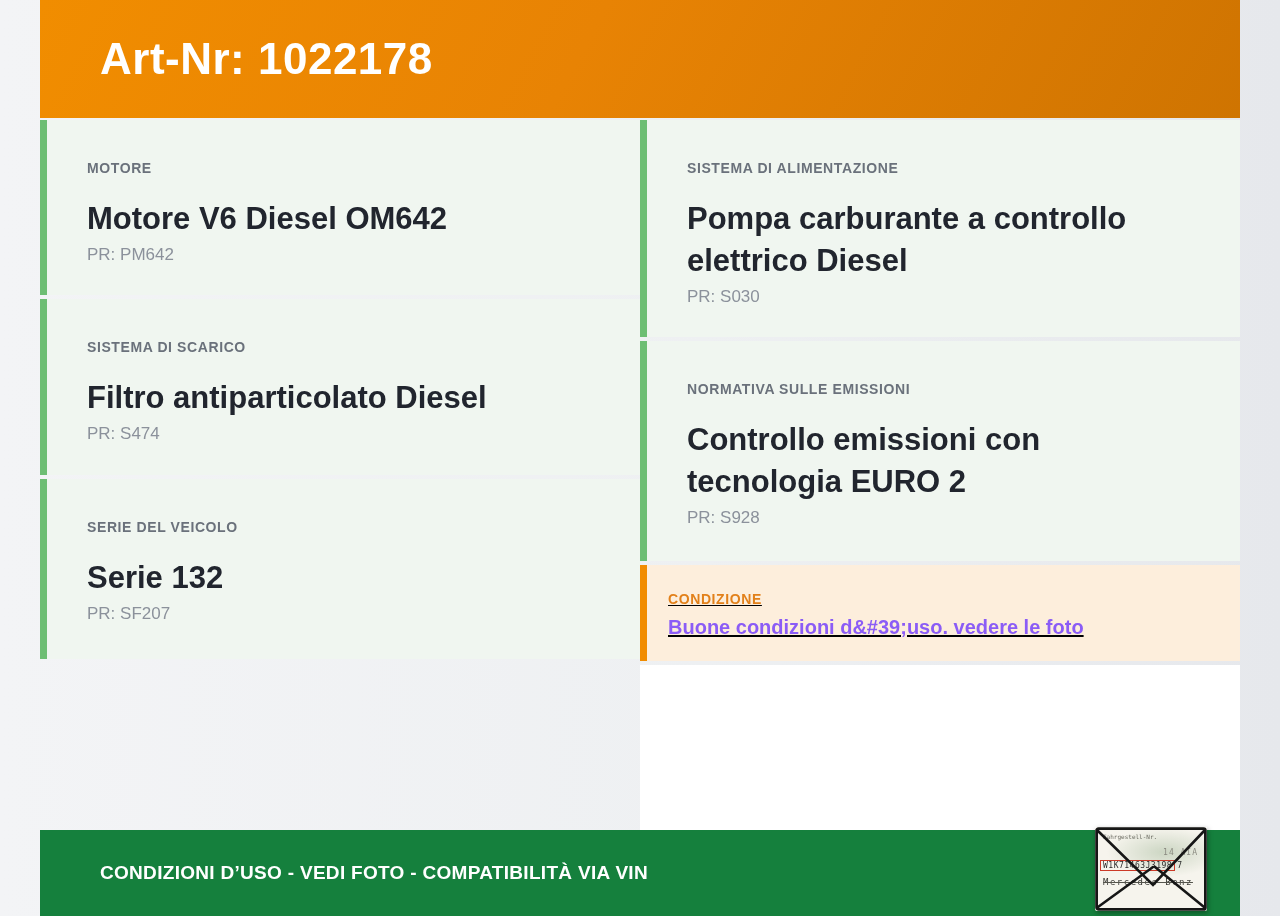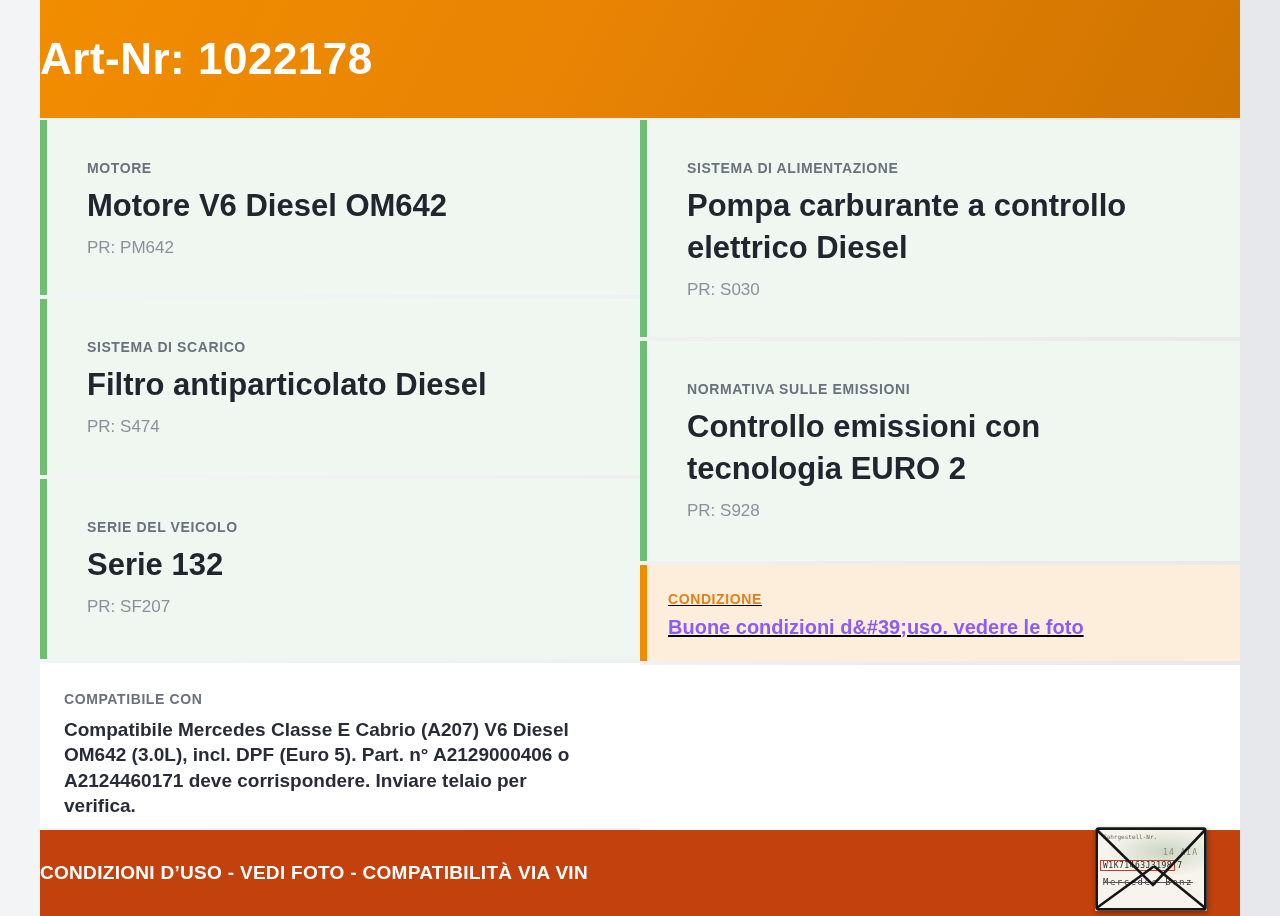--- a/index.html
+++ b/index.html
@@ -6,48 +6,48 @@
   body{
     width:1280px;height:916px;overflow:hidden;
     background:linear-gradient(90deg,#f3f4f6 0%,#eef0f2 55%,#e6e8ec 100%);
     font-family:"Liberation Sans",sans-serif;
   }
   .page{position:relative;width:1280px;height:916px;}
   .frame{position:absolute;left:40px;top:0;width:1200px;height:916px;display:flex;flex-direction:column;}
 
   
   .hdr{flex:0 0 118px;background:linear-gradient(118deg,#f18d00 0%,#e88304 45%,#cf7401 100%);
-       display:flex;align-items:center;box-sizing:border-box;text-align:right;}
+       display:flex;align-items:center;padding-left:60px;box-sizing:border-box;text-align:right;}
   .hdr h1{margin:0;color:#ffffff;font-size:44px;font-weight:800;letter-spacing:.5px;}
 
   
   .cols{flex:1 1 auto;display:flex;padding-top:2px;box-sizing:border-box;}
   .col{width:688px;display:flex;flex-direction:column;gap:4px;}
 
   .card{background:#f0f6f0;border-left:7px solid #6dbe73;box-sizing:border-box;
         padding:40px 40px 0 40px;}
   .card .lbl{font-size:14px;font-weight:700;color:#6a717b;letter-spacing:.6px;}
-  .card .ttl{font-size:31px;font-weight:700;color:#21252e;line-height:1.36;margin-top:9px;}
-  .card .pr{font-size:17px;font-weight:400;color:#8b919b;margin-top:11px;}
+  .card .ttl{font-size:31px;font-weight:700;color:#21252e;line-height:1.36;margin-top:22px;}
+  .card .pr{font-size:17px;font-weight:400;color:#8b919b;margin-top:5px;}
 
   .h175{height:175px;} .h176{height:176px;} .h180{height:180px;}
   .h217{height:217px;} .h220{height:220px;} .h96{height:96px;} .h165{height:165px;}
 
   .card.cond{background:#fdeedc;border-left-color:#f18c00;padding:26px 40px 0 21px;text-decoration:underline;}
   .card.cond .lbl{color:#e2801a;}
   .card.cond .txt{font-size:20px;font-weight:600;color:#8b5cf6;margin-top:9px;}
 
   .card.compat{background:#ffffff;border-left:0;padding:28px 40px 0 24px;}
   .card.compat .txt{font-size:19px;font-weight:600;color:#272c36;line-height:1.34;margin-top:10px;}
 
   .filler{background:#ffffff;flex:1 1 auto;}
 
   
-  .ftr{flex:0 0 86px;background:#c2410c;display:flex;align-items:center;
-       box-sizing:border-box;}
+  .ftr{flex:0 0 86px;background:#15803d;display:flex;align-items:center;
+       padding-left:60px;box-sizing:border-box;}
   .ftr .ftxt{color:#ffffff;font-size:19px;font-weight:700;letter-spacing:.3px;}
 
   
   .stamp{position:absolute;left:1095px;top:827px;width:112px;height:84px;z-index:5;
          box-shadow:1px 2px 5px rgba(0,0,0,.35);}
   .paper{position:absolute;inset:0;background:
          radial-gradient(80px 34px at 62% 30%, #ccd6c3 0%, rgba(204,214,195,0) 72%),
          #f6f4ed;border-radius:2px;overflow:hidden;
          font-family:"DejaVu Sans Mono",monospace;}
   .paper .dlabel{position:absolute;top:6px;left:8px;font-size:6px;color:#6a6a60;}
@@ -81,24 +81,20 @@
         <div class="card h176">
           <div class="lbl">SISTEMA DI SCARICO</div>
           <div class="ttl">Filtro antiparticolato Diesel</div>
           <div class="pr">PR: S474</div>
         </div>
         <div class="card h180">
           <div class="lbl">SERIE DEL VEICOLO</div>
           <div class="ttl">Serie 132</div>
           <div class="pr">PR: SF207</div>
         </div>
-        <div class="card compat h165">
-          <div class="lbl">COMPATIBILE CON</div>
-          <div class="txt">Compatibile Mercedes Classe E Cabrio (A207) V6 Diesel OM642 (3.0L), incl. DPF (Euro 5). Part. n° A2129000406 o A2124460171 deve corrispondere. Inviare telaio per verifica.</div>
-        </div>
       </div>
 
       <div class="col">
         <div class="card h217">
           <div class="lbl">SISTEMA DI ALIMENTAZIONE</div>
           <div class="ttl">Pompa carburante a controllo elettrico Diesel</div>
           <div class="pr">PR: S030</div>
         </div>
         <div class="card h220">
           <div class="lbl">NORMATIVA SULLE EMISSIONI</div>

